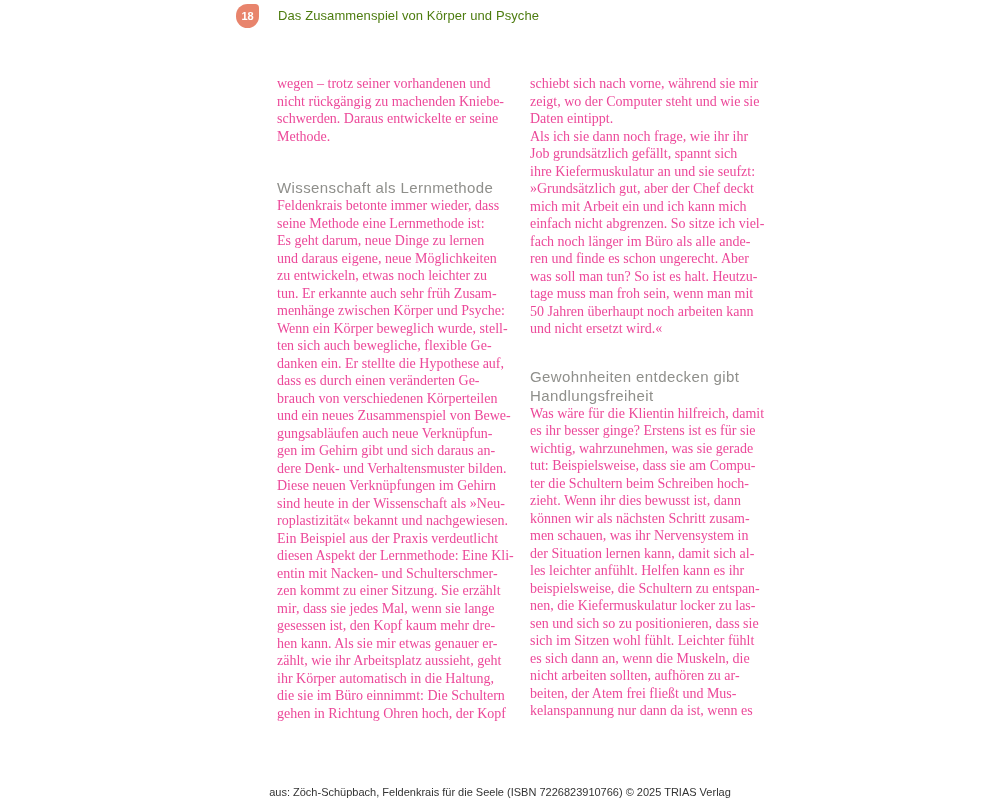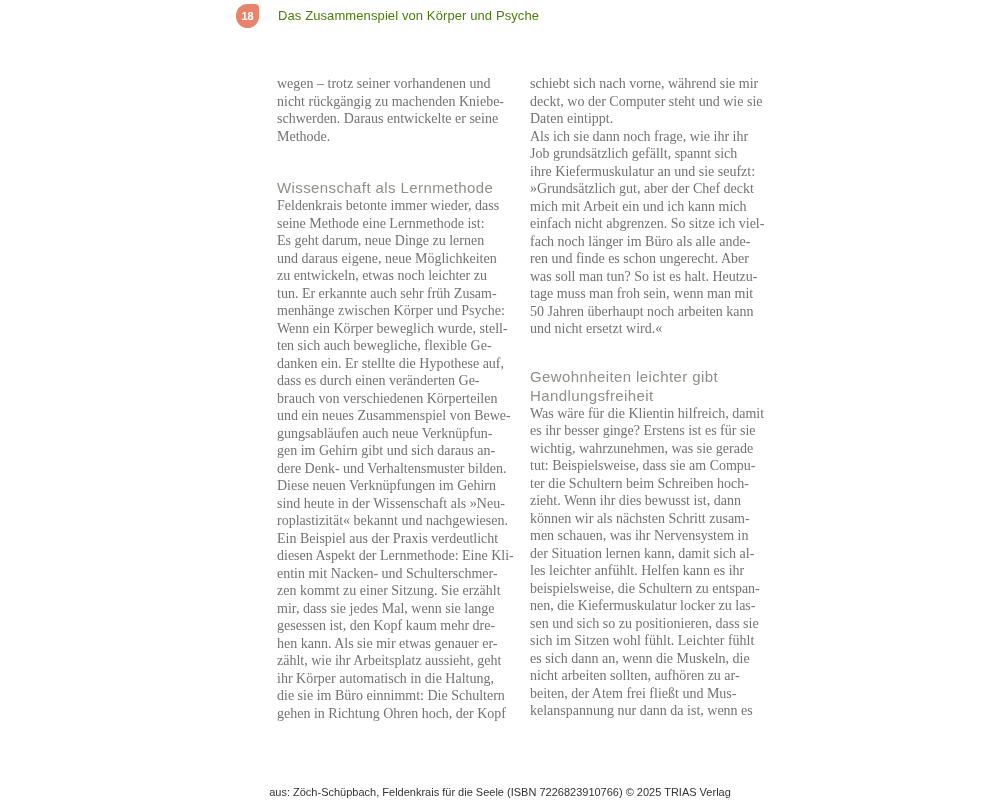--- a/index.html
+++ b/index.html
@@ -46,21 +46,21 @@
     display: flex;
     gap: 25px;
     align-items: flex-start;
   }
   .col-left  { width: 228px; }
   .col-right { width: 235px; }
   p.body {
     margin: 0;
     white-space: pre;
     font: 14px/17.5px "Liberation Serif", serif;
-    color: #737373;
+    color: #ec4899;
   }
   .subheading {
     margin: 0;
     white-space: pre;
     font: 15px/19px "Liberation Sans", sans-serif;
     font-weight: 400;
     color: #8f8f8b;
     letter-spacing: 0.4px;
   }
   .h-left   { margin-top: 33px; }
@@ -125,35 +125,35 @@
 gesessen ist, den Kopf kaum mehr dre-
 hen kann. Als sie mir etwas genauer er-
 zählt, wie ihr Arbeitsplatz aussieht, geht
 ihr Körper automatisch in die Haltung,
 die sie im Büro einnimmt: Die Schultern
 gehen in Richtung Ohren hoch, der Kopf</p>
     </div>
 
     <div class="col-right">
       <p class="body p-right-1">schiebt sich nach vorne, während sie mir
-deckt, wo der Computer steht und wie sie
+zeigt, wo der Computer steht und wie sie
 Daten eintippt.</p>
       <p class="body p-right-2">Als ich sie dann noch frage, wie ihr ihr
 Job grundsätzlich gefällt, spannt sich
 ihre Kiefermuskulatur an und sie seufzt:
 »Grundsätzlich gut, aber der Chef deckt
 mich mit Arbeit ein und ich kann mich
 einfach nicht abgrenzen. So sitze ich viel-
 fach noch länger im Büro als alle ande-
 ren und finde es schon ungerecht. Aber
 was soll man tun? So ist es halt. Heutzu-
 tage muss man froh sein, wenn man mit
 50 Jahren überhaupt noch arbeiten kann
 und nicht ersetzt wird.«</p>
-      <h2 class="subheading h-right">Gewohnheiten leichter gibt
+      <h2 class="subheading h-right">Gewohnheiten entdecken gibt
 Handlungsfreiheit</h2>
       <p class="body p-right-3">Was wäre für die Klientin hilfreich, damit
 es ihr besser ginge? Erstens ist es für sie
 wichtig, wahrzunehmen, was sie gerade
 tut: Beispielsweise, dass sie am Compu-
 ter die Schultern beim Schreiben hoch-
 zieht. Wenn ihr dies bewusst ist, dann
 können wir als nächsten Schritt zusam-
 men schauen, was ihr Nervensystem in
 der Situation lernen kann, damit sich al-

